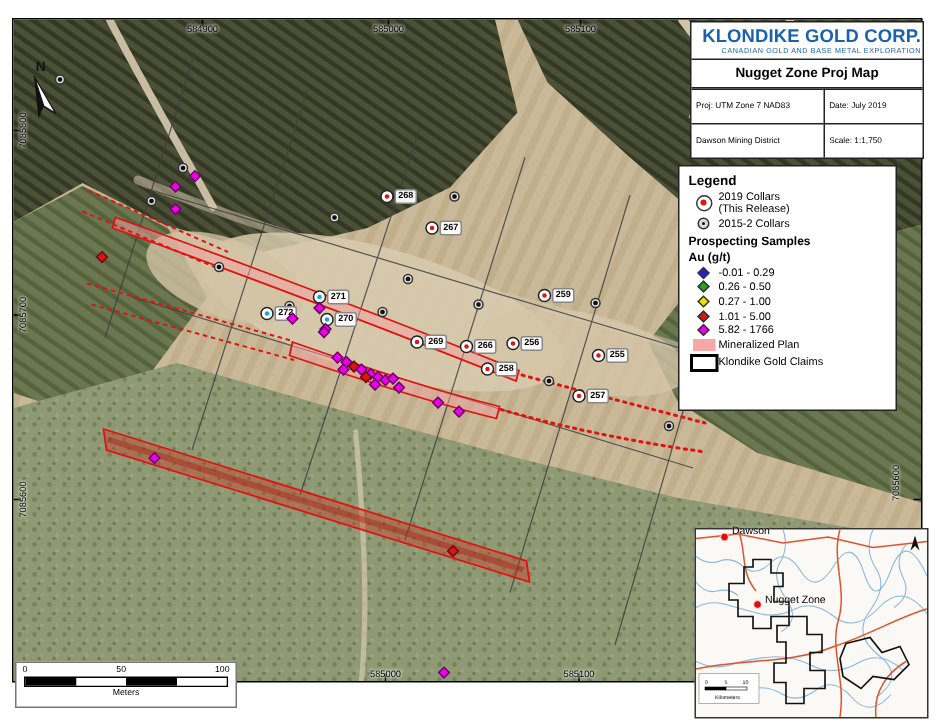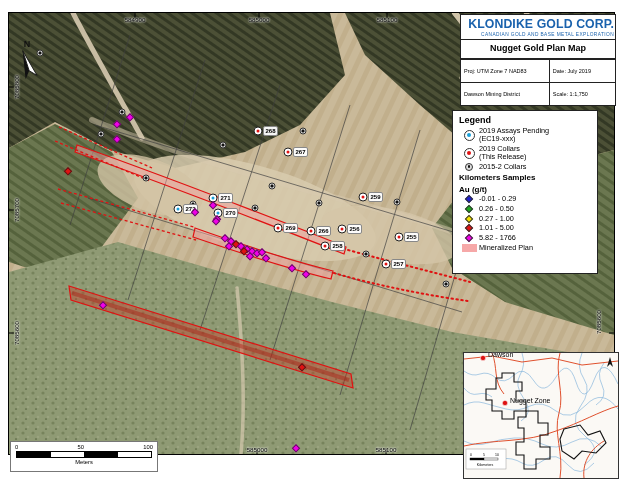--- a/index.html
+++ b/index.html
@@ -277,59 +277,51 @@
     </div>
     <div class="sb-units">Meters</div>
   </div>
 
   <div class="title-panel">
     <div class="logo-block">
       <div class="company">KLONDIKE GOLD CORP.</div>
       <div class="tagline">CANADIAN GOLD AND BASE METAL EXPLORATION</div>
     </div>
     <div class="map-title-block">
-      <div>Nugget Gold Plan Map</div>
+      <div>Nugget Zone Proj Map</div>
     </div>
     <div class="meta-grid">
       <div class="meta-cell">Proj: UTM Zone 7 NAD83</div>
       <div class="meta-cell rb">Date: July 2019</div>
       <div class="meta-cell">Dawson Mining District</div>
       <div class="meta-cell rb">Scale: 1:1,750</div>
     </div>
   </div>
 
   <div class="legend-panel">
     <div class="lg-title">Legend</div>
 
     <div class="lg-row">
       <span class="lg-ic">
           <span class="ic-collar">
-            <span class="dot" style="background-color: rgb(27, 160, 216);"></span>
-          </span>
-        </span>
-      <span class="lg-label"><span>2019 Assays Pending</span><br><span>(EC19-xxx)</span></span>
-    </div>
-    <div class="lg-row">
-      <span class="lg-ic">
-          <span class="ic-collar">
             <span class="dot" style="background-color: rgb(224, 18, 18);"></span>
           </span>
         </span>
       <span class="lg-label"><span>2019 Collars</span><br><span>(This Release)</span></span>
     </div>
     <div class="lg-row">
       <span class="lg-ic">
           <span class="ic-collar small">
             <span class="dot" style="background-color: rgb(17, 17, 17);"></span>
           </span>
         </span>
       <span class="lg-label">2015-2 Collars</span>
     </div>
 
-    <div class="lg-head">Kilometers Samples</div>
+    <div class="lg-head">Prospecting Samples</div>
     <div class="lg-head">Au (g/t)</div>
 
     <div class="lg-row">
       <span class="lg-ic">
           <span class="ic-diamond" style="background-color: rgb(32, 32, 208);"></span>
         </span>
       <span>-0.01 - 0.29</span>
     </div>
     <div class="lg-row">
       <span class="lg-ic">
@@ -354,20 +346,26 @@
           <span class="ic-diamond" style="background-color: rgb(240, 0, 232);"></span>
         </span>
       <span>5.82 - 1766</span>
     </div>
 
     <div class="lg-row">
       <span class="lg-ic">
           <span class="ic-zone" style="background-color: rgb(246, 168, 168);"></span>
         </span>
       <span>Mineralized Plan</span>
+    </div>
+    <div class="lg-row">
+      <span class="lg-ic">
+          <span class="ic-claims"></span>
+        </span>
+      <span>Klondike Gold Claims</span>
     </div>
   </div>
 
   <div class="inset-panel">
     <svg width="154" height="125" viewBox="0 0 154 125">
       <rect width="154" height="125" fill="#fbf9f5"></rect>
       <g fill="none" stroke="#7cb0da" stroke-width="0.7" opacity="0.9">
         <path d="M0,18 q8,6 16,3 t16,4 t18,-3 t20,6 t22,-4 t20,5 t18,-2 t24,4"></path>
         <path d="M0,52 q10,-5 20,-2 t22,6 t24,-3 t26,5 t30,-6 t32,4"></path>
         <path d="M0,88 q12,6 24,2 t26,-5 t28,6 t30,-2 t30,5"></path>

